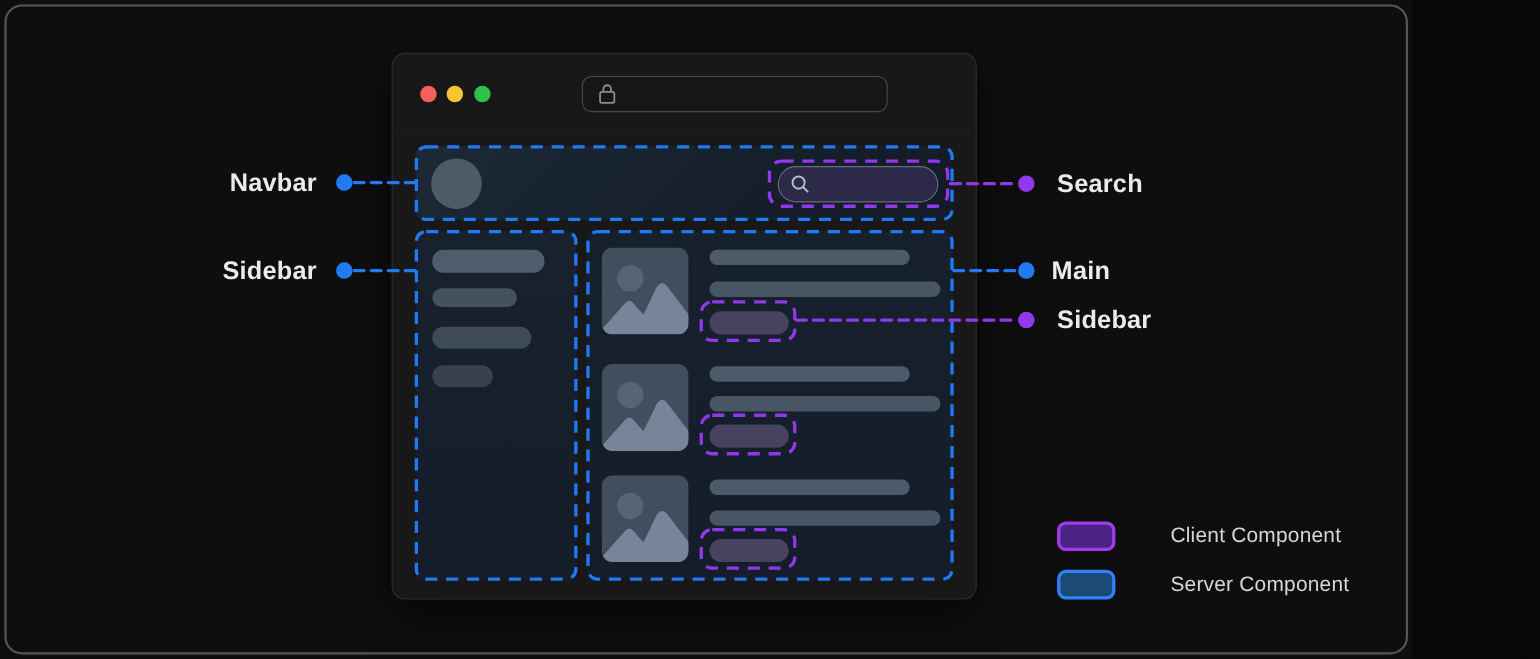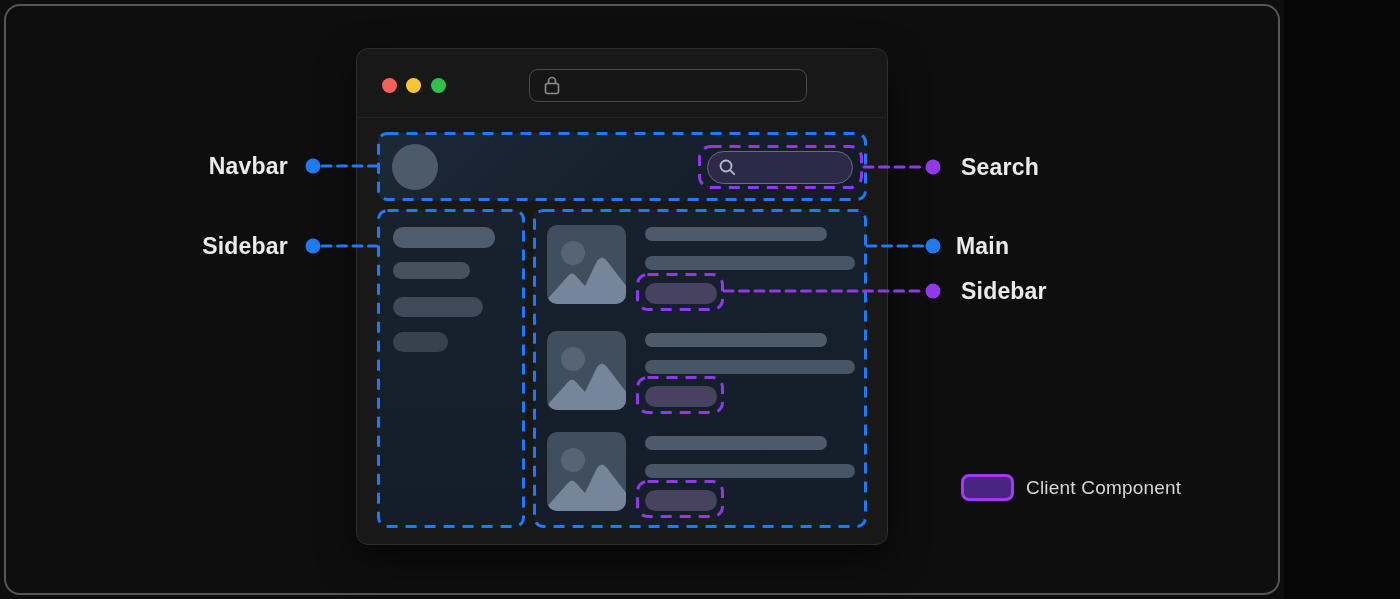--- a/index.html
+++ b/index.html
@@ -65,21 +65,21 @@
   .purple-f{fill:var(--client-component-accent);}
   
   .anno{position:absolute;font-size:23px;font-weight:700;color:#ebebeb;
     transform:translateY(-50%);white-space:nowrap;letter-spacing:.2px;}
   .anno.right-align{width:160px;text-align:right;}
   
   .legend-row{position:absolute;display:flex;align-items:center;gap:12px;}
   .swatch{width:47px;height:21px;border-radius:8px;border:3px solid;}
   .swatch.client{background:var(--legend-client-fill);border-color:var(--legend-client-border);}
   .swatch.server{background:var(--legend-server-fill);border-color:var(--legend-server-border);}
-  .legend-label{font-size:19px;color:#d6d6d6;letter-spacing:.2px;}
+  .legend-label{font-size:19px;color:#d6d6d6;letter-spacing:.2px;margin-left:38px;}
 </style>
 </head>
 <body>
 
 <div id="canvas">
   <div id="frame-border"></div>
 
   <svg width="0" height="0" style="position:absolute">
     <defs>
       <clipPath id="img-clip">
@@ -170,13 +170,17 @@
   <div class="anno right-align" style="left:128px;top:166px">Navbar</div>
   <div class="anno right-align" style="left:128px;top:246px">Sidebar</div>
   <div class="anno" style="left:961px;top:167px">Search</div>
   <div class="anno" style="left:956px;top:246px">Main</div>
   <div class="anno" style="left:961px;top:291px">Sidebar</div>
 
   <div class="legend-row" style="left:961px;top:474px">
     <span class="swatch client"></span>
     <span class="legend-label">Client Component</span>
   </div>
+  <div class="legend-row" style="left:961px;top:518px">
+    <span class="swatch server"></span>
+    <span class="legend-label">Server Component</span>
+  </div>
 </div>
 
 </body></html>

